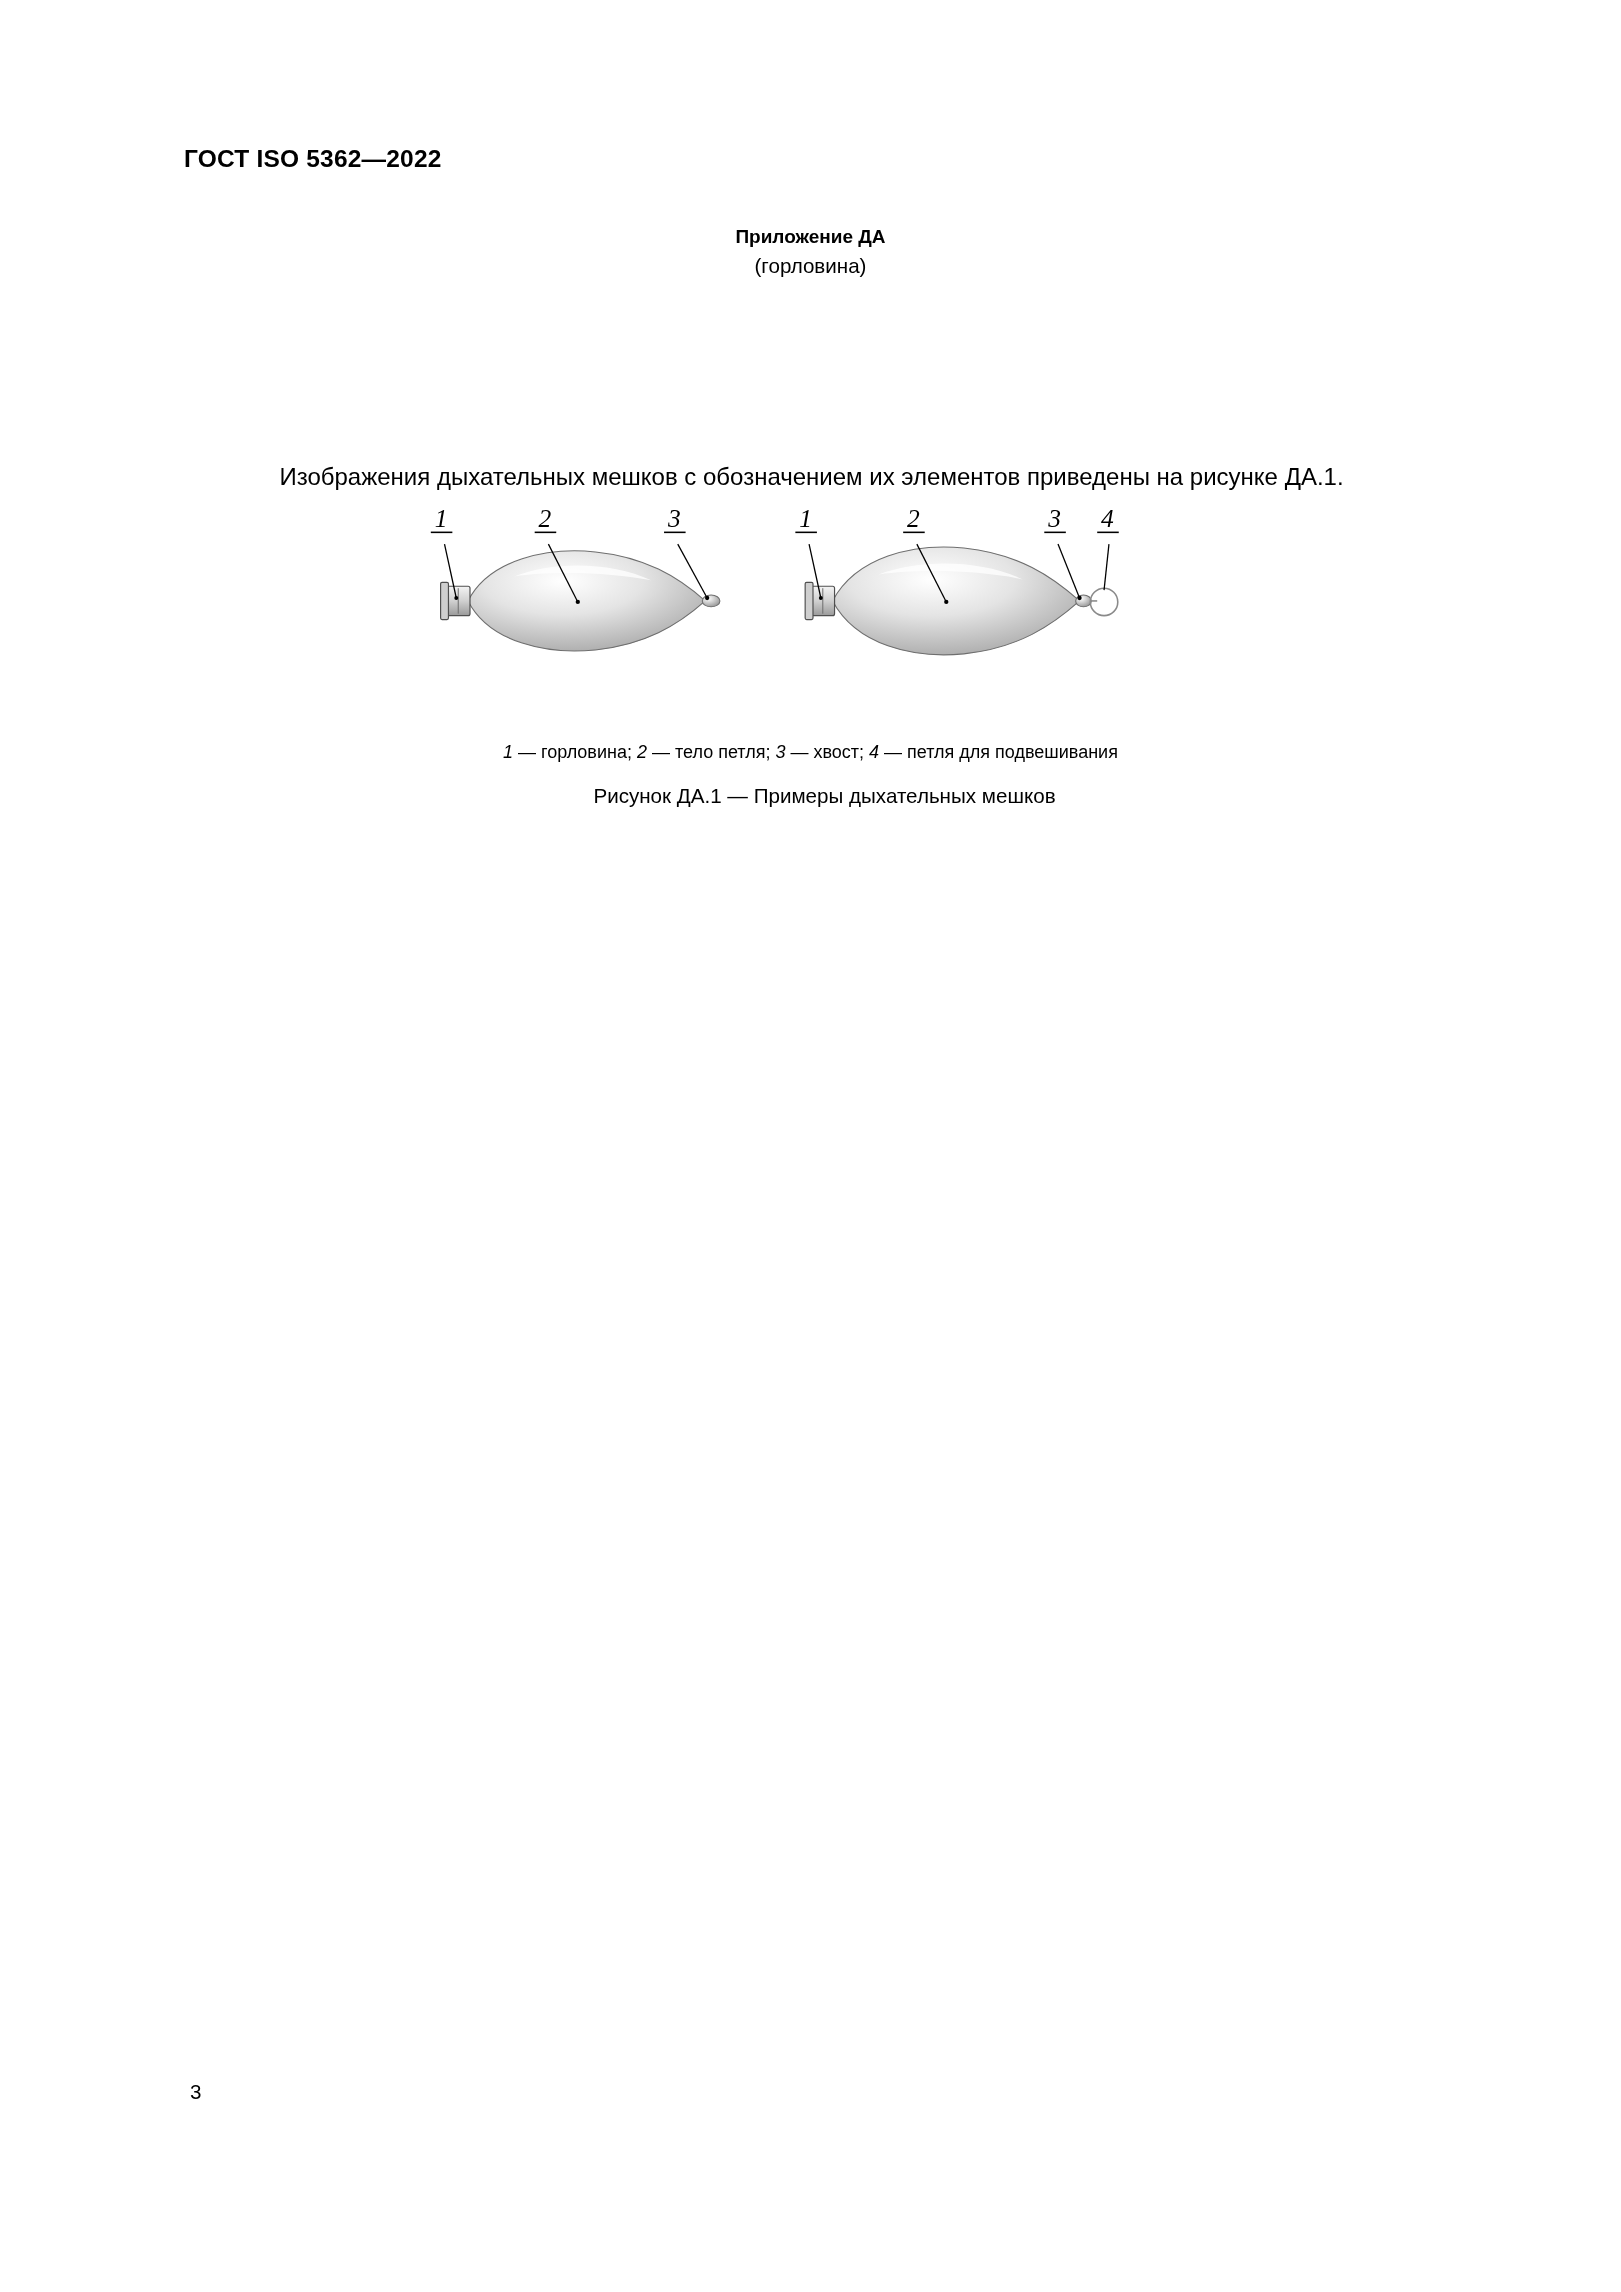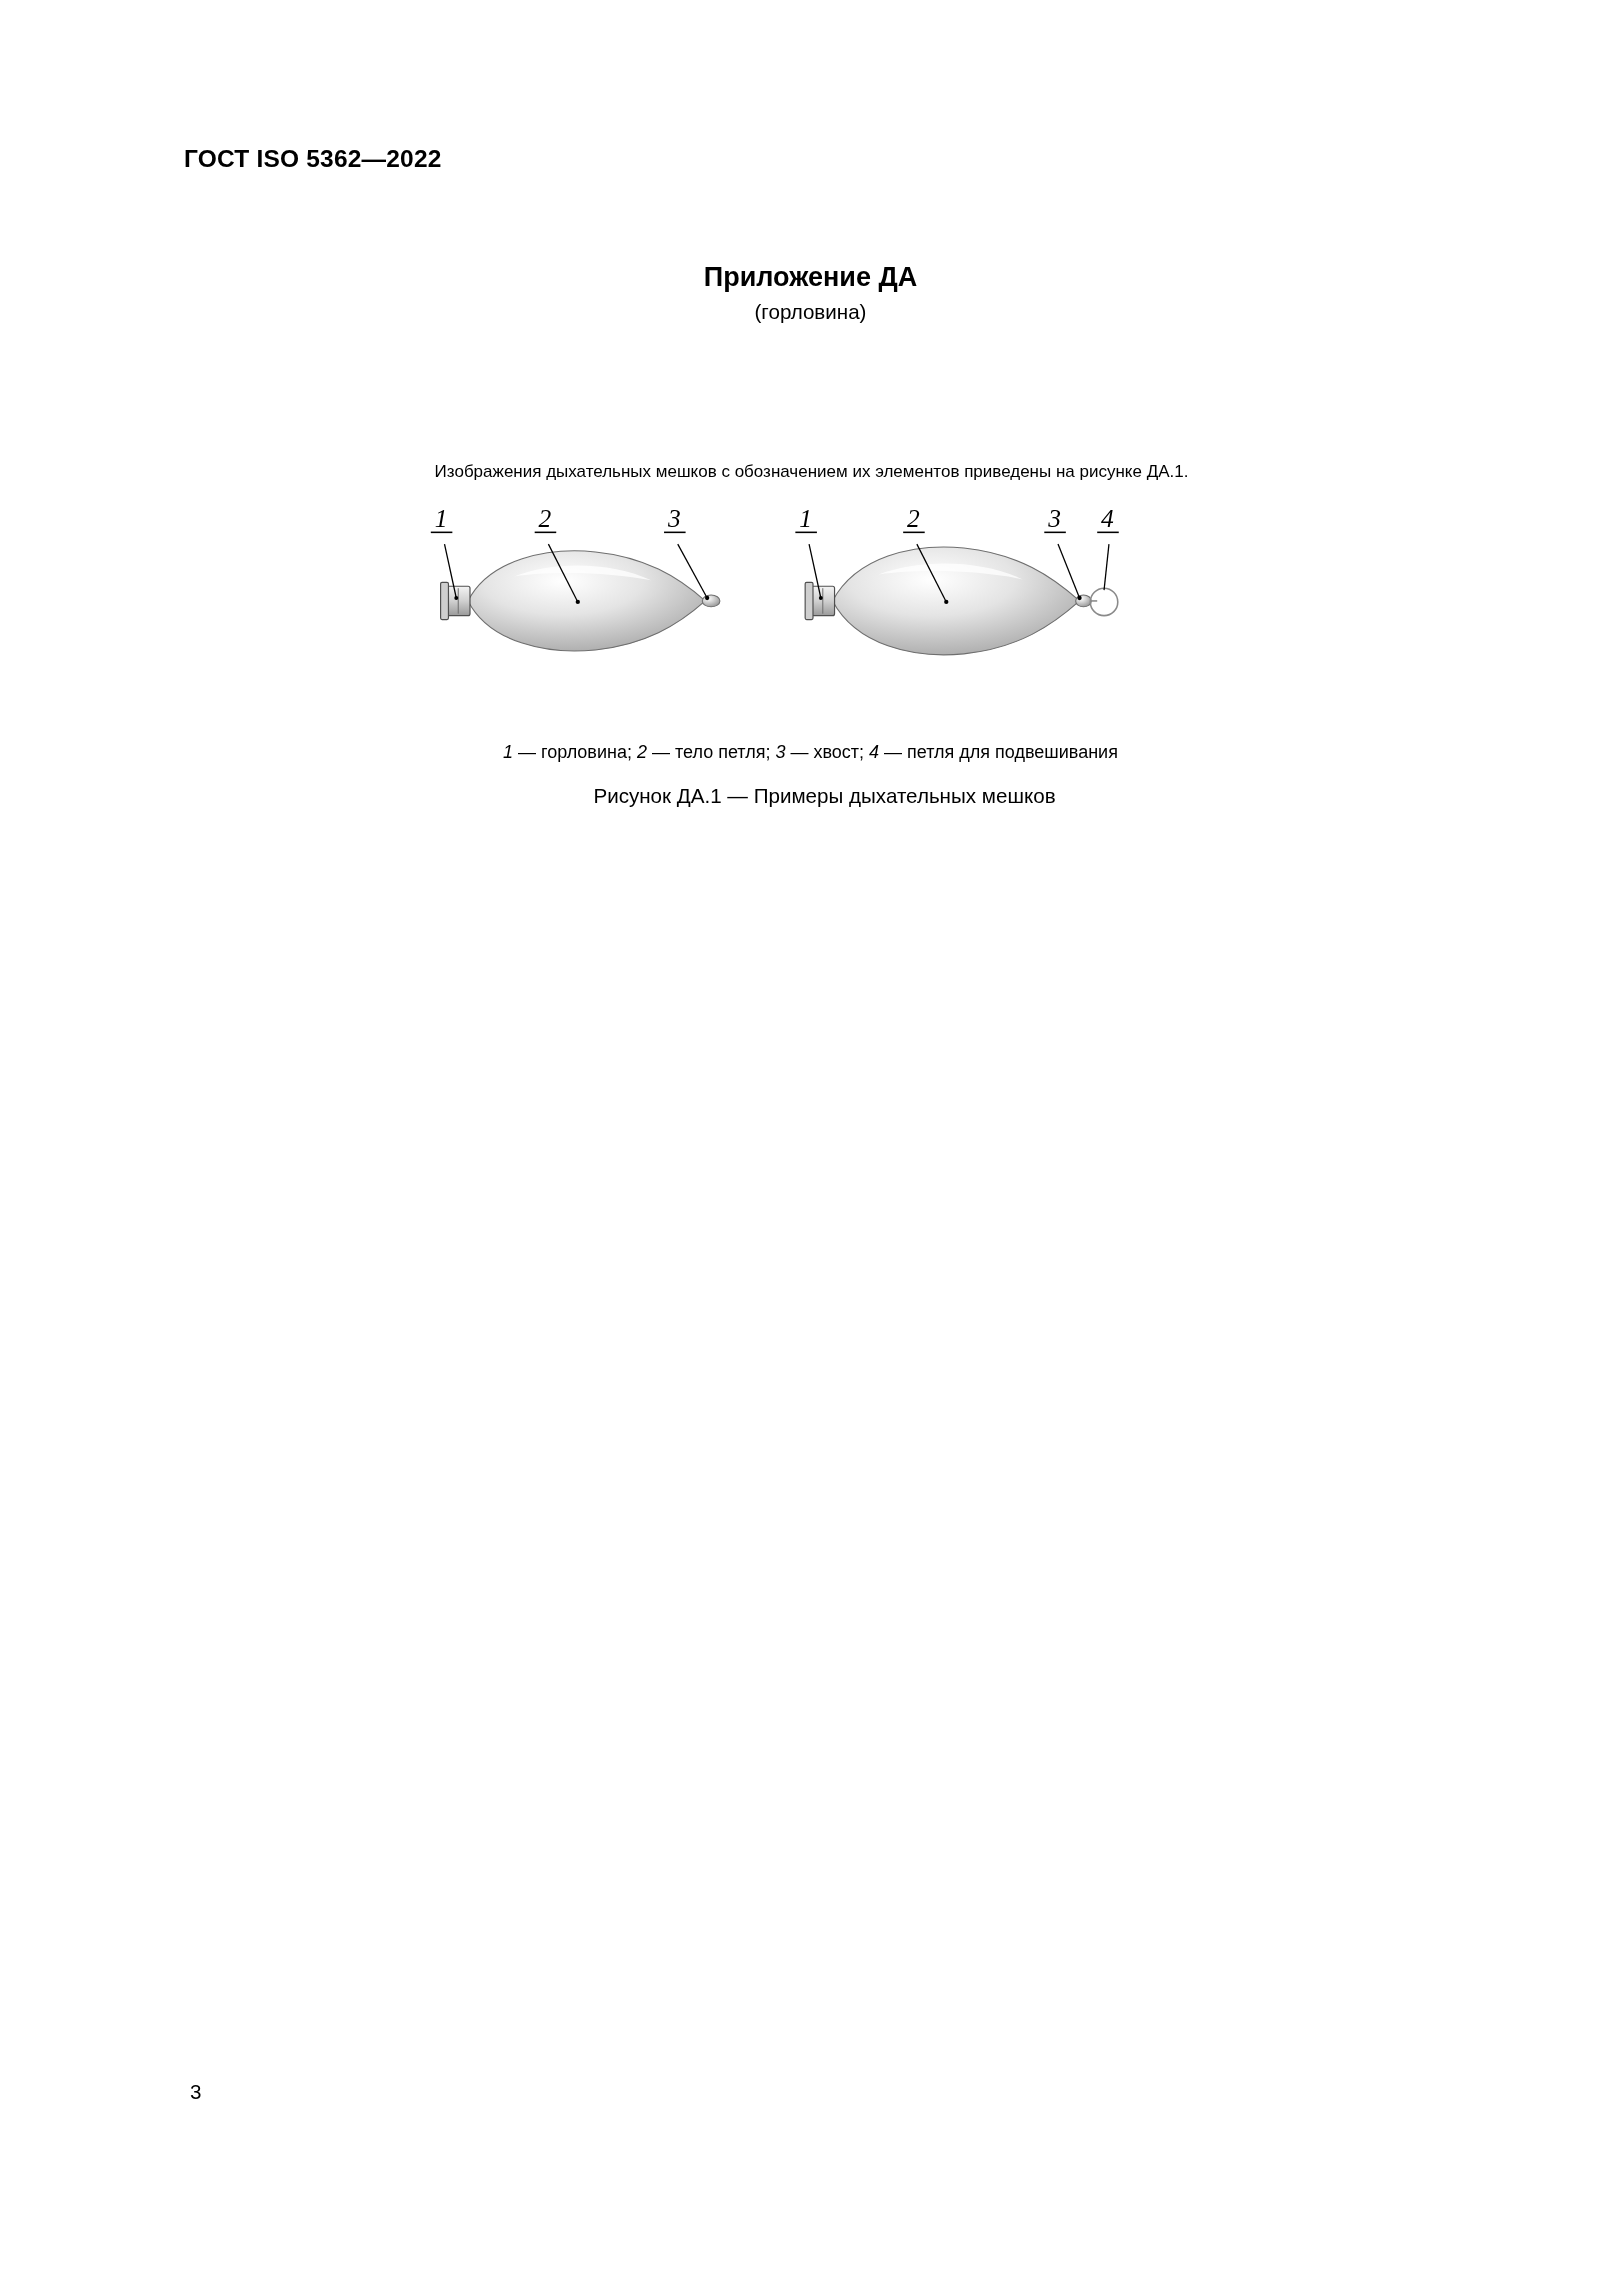--- a/index.html
+++ b/index.html
@@ -30,24 +30,23 @@
   }
 
   .annex-block {
     position: absolute;
     left: 0;
     right: 0;
     top: 223px;
     text-align: center;
   }
   .annex-title {
-    font-size: 27px;
+    font-size: 19px;
     font-weight: bold;
     line-height: 1.45;
-    margin-top: 35px;
   }
   .annex-sub {
     font-size: 20.6px;
     font-weight: normal;
     line-height: 1.45;
   }
 
   .section-title {
     position: absolute;
     left: 0;
@@ -56,21 +55,21 @@
     text-align: center;
     font-size: 22.5px;
     font-weight: bold;
   }
 
   .intro-par {
     position: absolute;
     left: 184px;
     width: 1255px;
     top: 459px;
-    font-size: 17px;
+    font-size: 24px;
     text-align: center;
     line-height: 1.5;
   }
 
   .figure-area {
     position: absolute;
     left: 421px;
     top: 500px;
     width: 784px;
     height: 196px;

